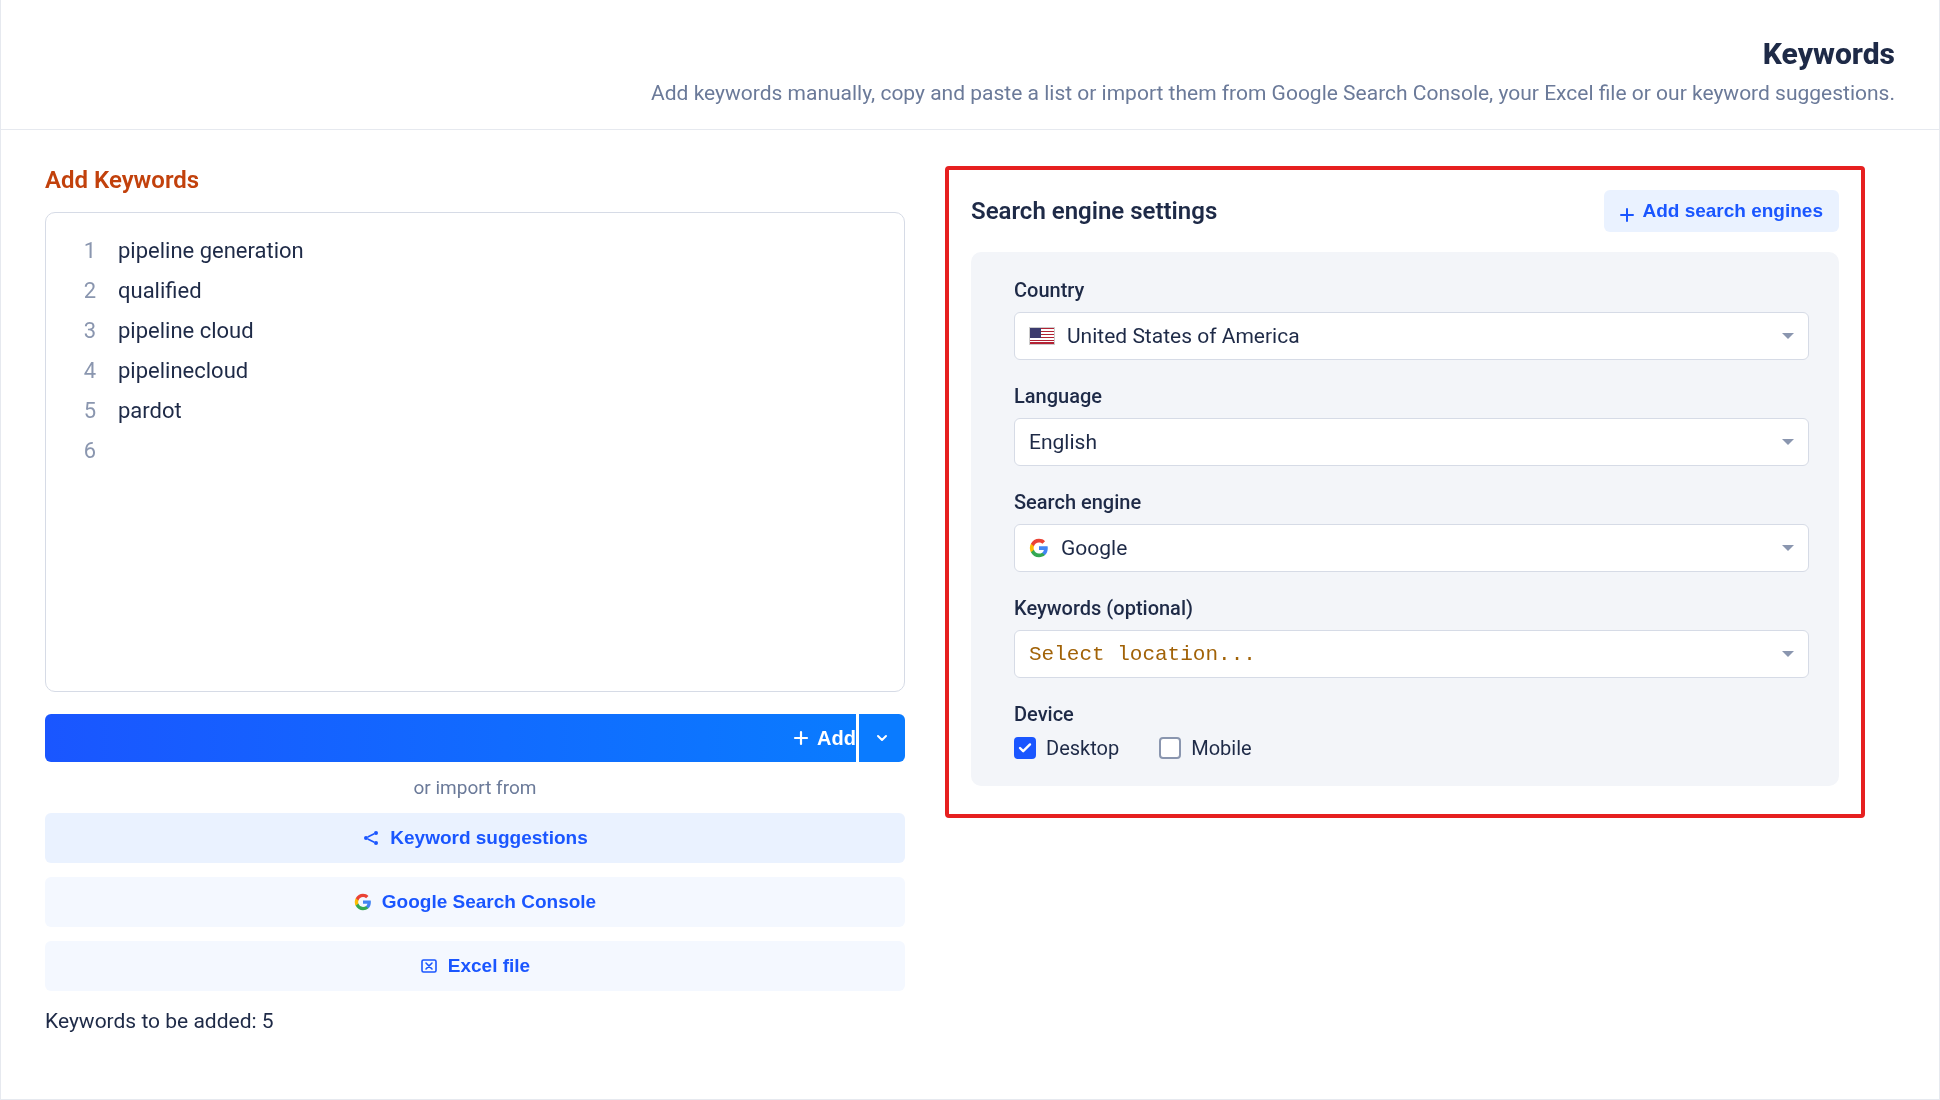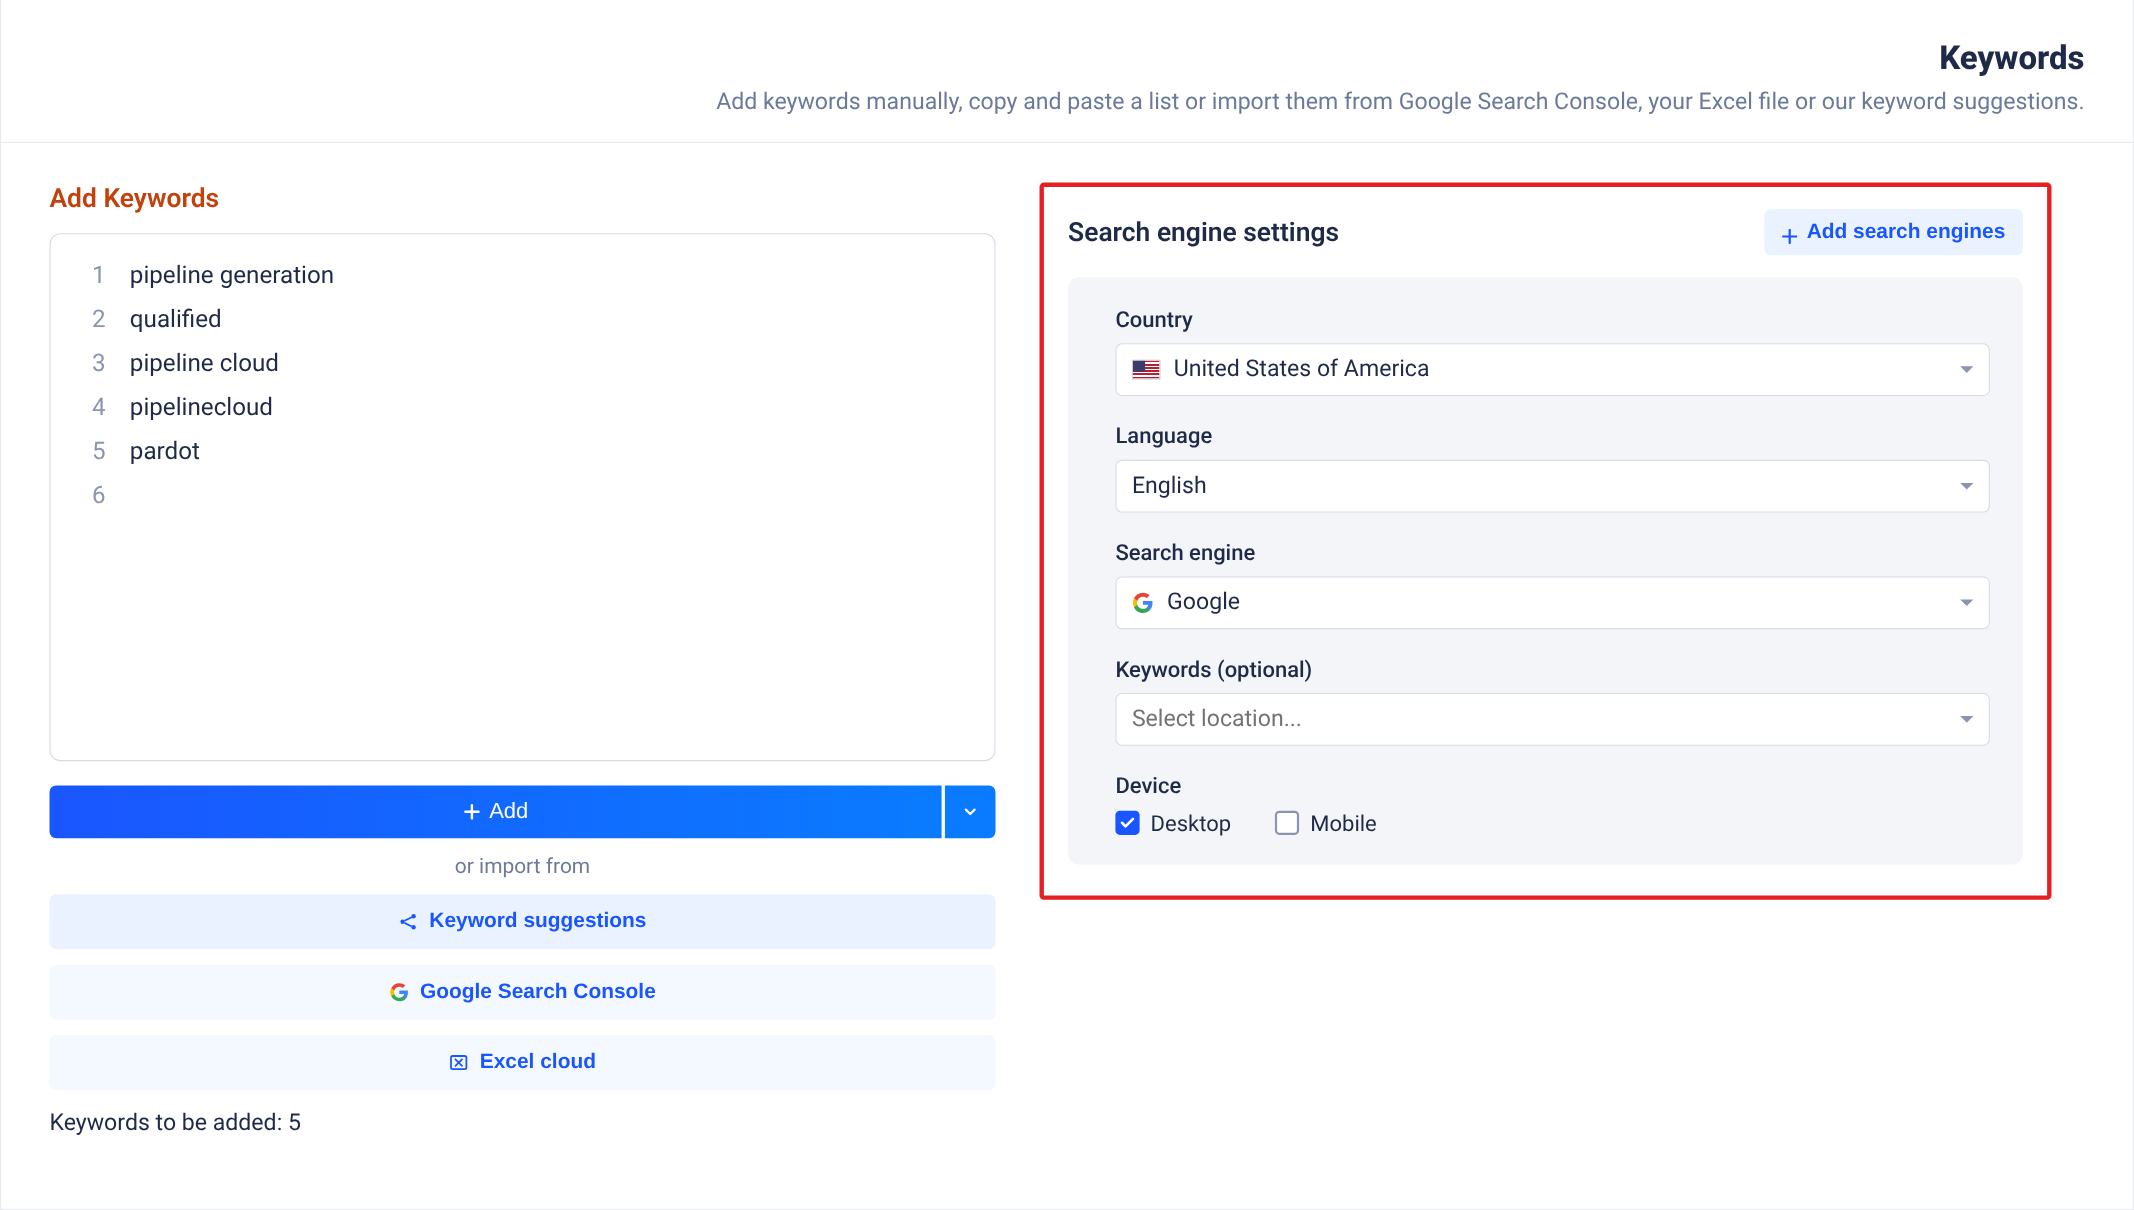--- a/index.html
+++ b/index.html
@@ -76,24 +76,24 @@
     gap: 3px;
   }
   .add-btn {
     flex: 1;
     background: linear-gradient(90deg, #1a56ff 0%, #0a7bff 100%);
     color: #fff;
     border: none;
     border-radius: 6px 0 0 6px;
     height: 48px;
     font-size: 20px;
-    font-weight: 400;
-    display: flex;
-    align-items: center;
-    justify-content: center;
+    font-weight: 700;
+    display: flex;
+    align-items: center;
+    justify-content: flex-end;
     gap: 8px;
     cursor: pointer;
   }
   .add-chev {
     width: 46px;
     background: linear-gradient(90deg, #0a7bff 0%, #0a7bff 100%);
     border-radius: 0 6px 6px 0;
     display: flex;
     align-items: center;
     justify-content: center;
@@ -180,21 +180,21 @@
     border-radius: 6px;
     padding: 0 14px;
     display: flex;
     align-items: center;
     justify-content: space-between;
     font-size: 21px;
     color: #1e2a47;
     cursor: pointer;
   }
   .select .left { display: flex; align-items: center; gap: 12px; }
-  .select .placeholder { color: #737373; }
+  .select .placeholder { color: #a16207; font-family: Liberation Mono, monospace; }
   .caret {
     width: 0; height: 0;
     border-left: 6px solid transparent;
     border-right: 6px solid transparent;
     border-top: 6px solid #8a96af;
   }
   .flag {
     width: 26px; height: 18px;
     background: linear-gradient(180deg,
       #b22234 0%, #b22234 9%, #fff 9%, #fff 18%,
@@ -331,21 +331,21 @@
         <span>Google Search Console</span>
       </button>
 
       <button class="import-btn light">
         <span class="icon">
           <svg width="18" height="18" viewBox="0 0 18 18" fill="none">
               <rect x="2" y="3" width="14" height="12" rx="1.5" stroke="#1a56ff" stroke-width="1.6"></rect>
               <path d="M6 6l6 6M12 6l-6 6" stroke="#1a56ff" stroke-width="1.6" stroke-linecap="round"></path>
             </svg>
         </span>
-        <span>Excel cloud</span>
+        <span>Excel file</span>
       </button>
 
       <div class="footer-count">Keywords to be added: 5</div>
     </div>
 
     <div class="right-col">
       <div class="highlight-box">
         <div class="ses-header">
           <div class="ses-title">Search engine settings</div>
           <button class="add-se-btn">

